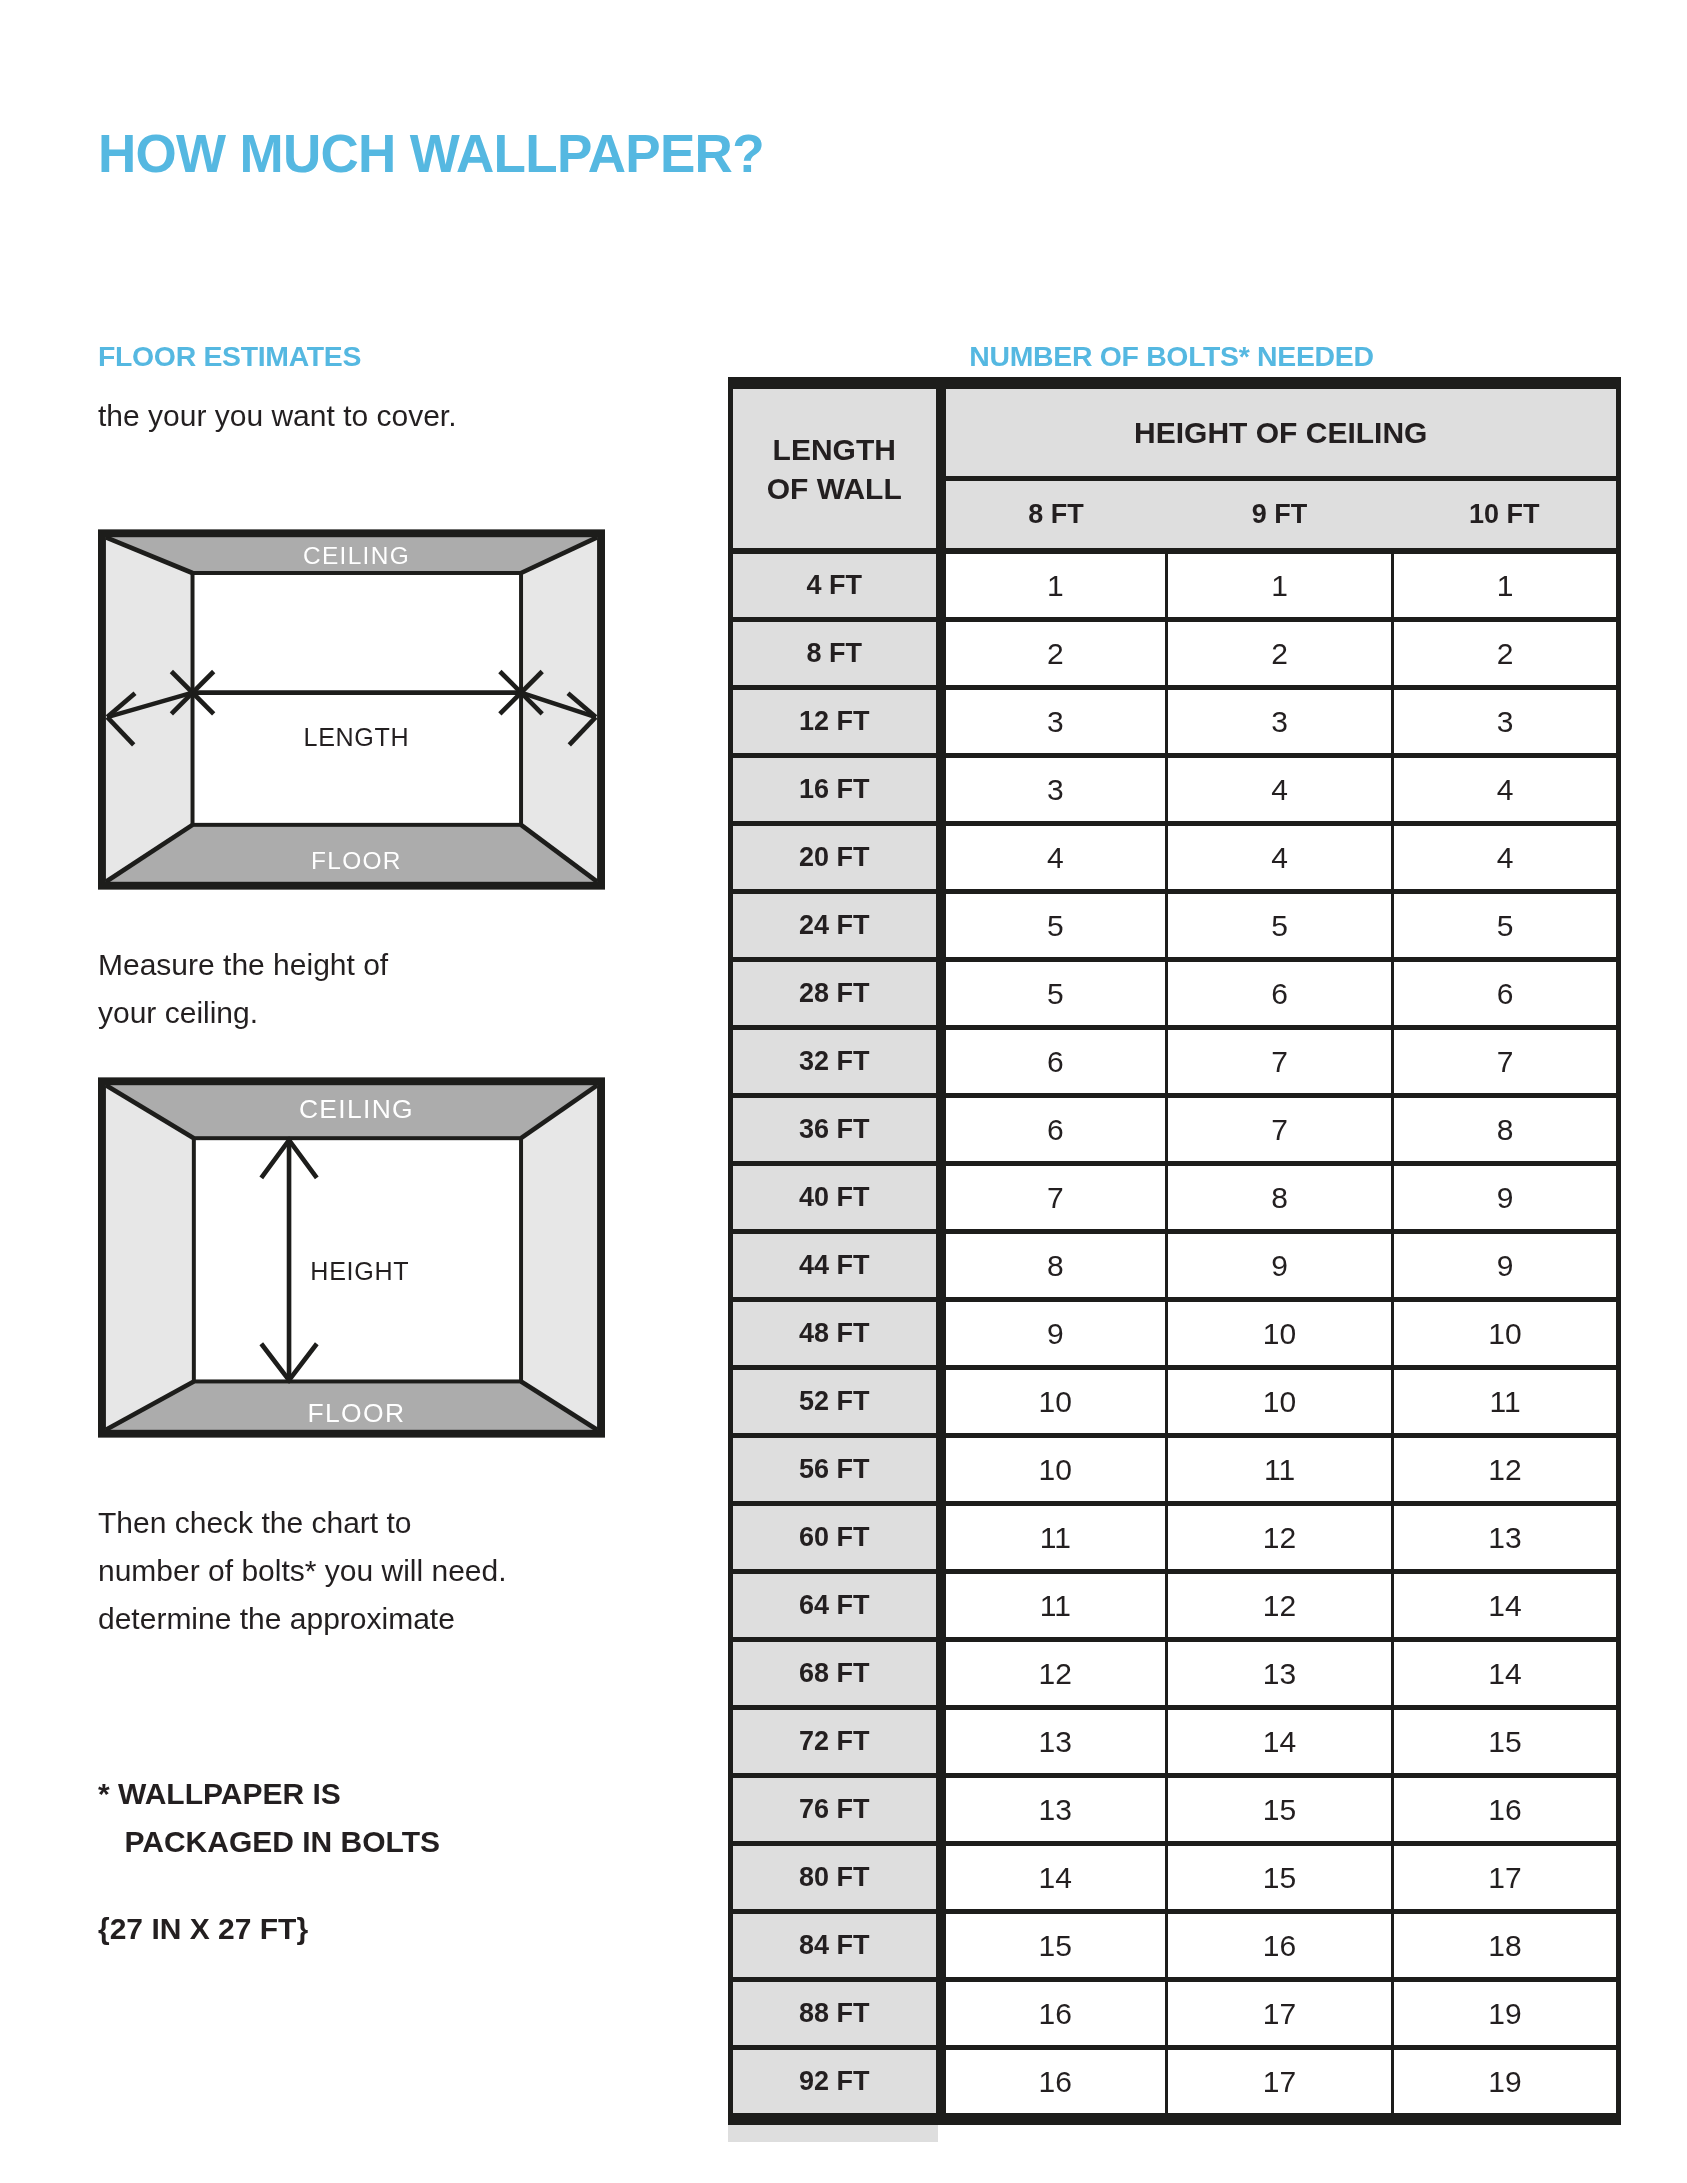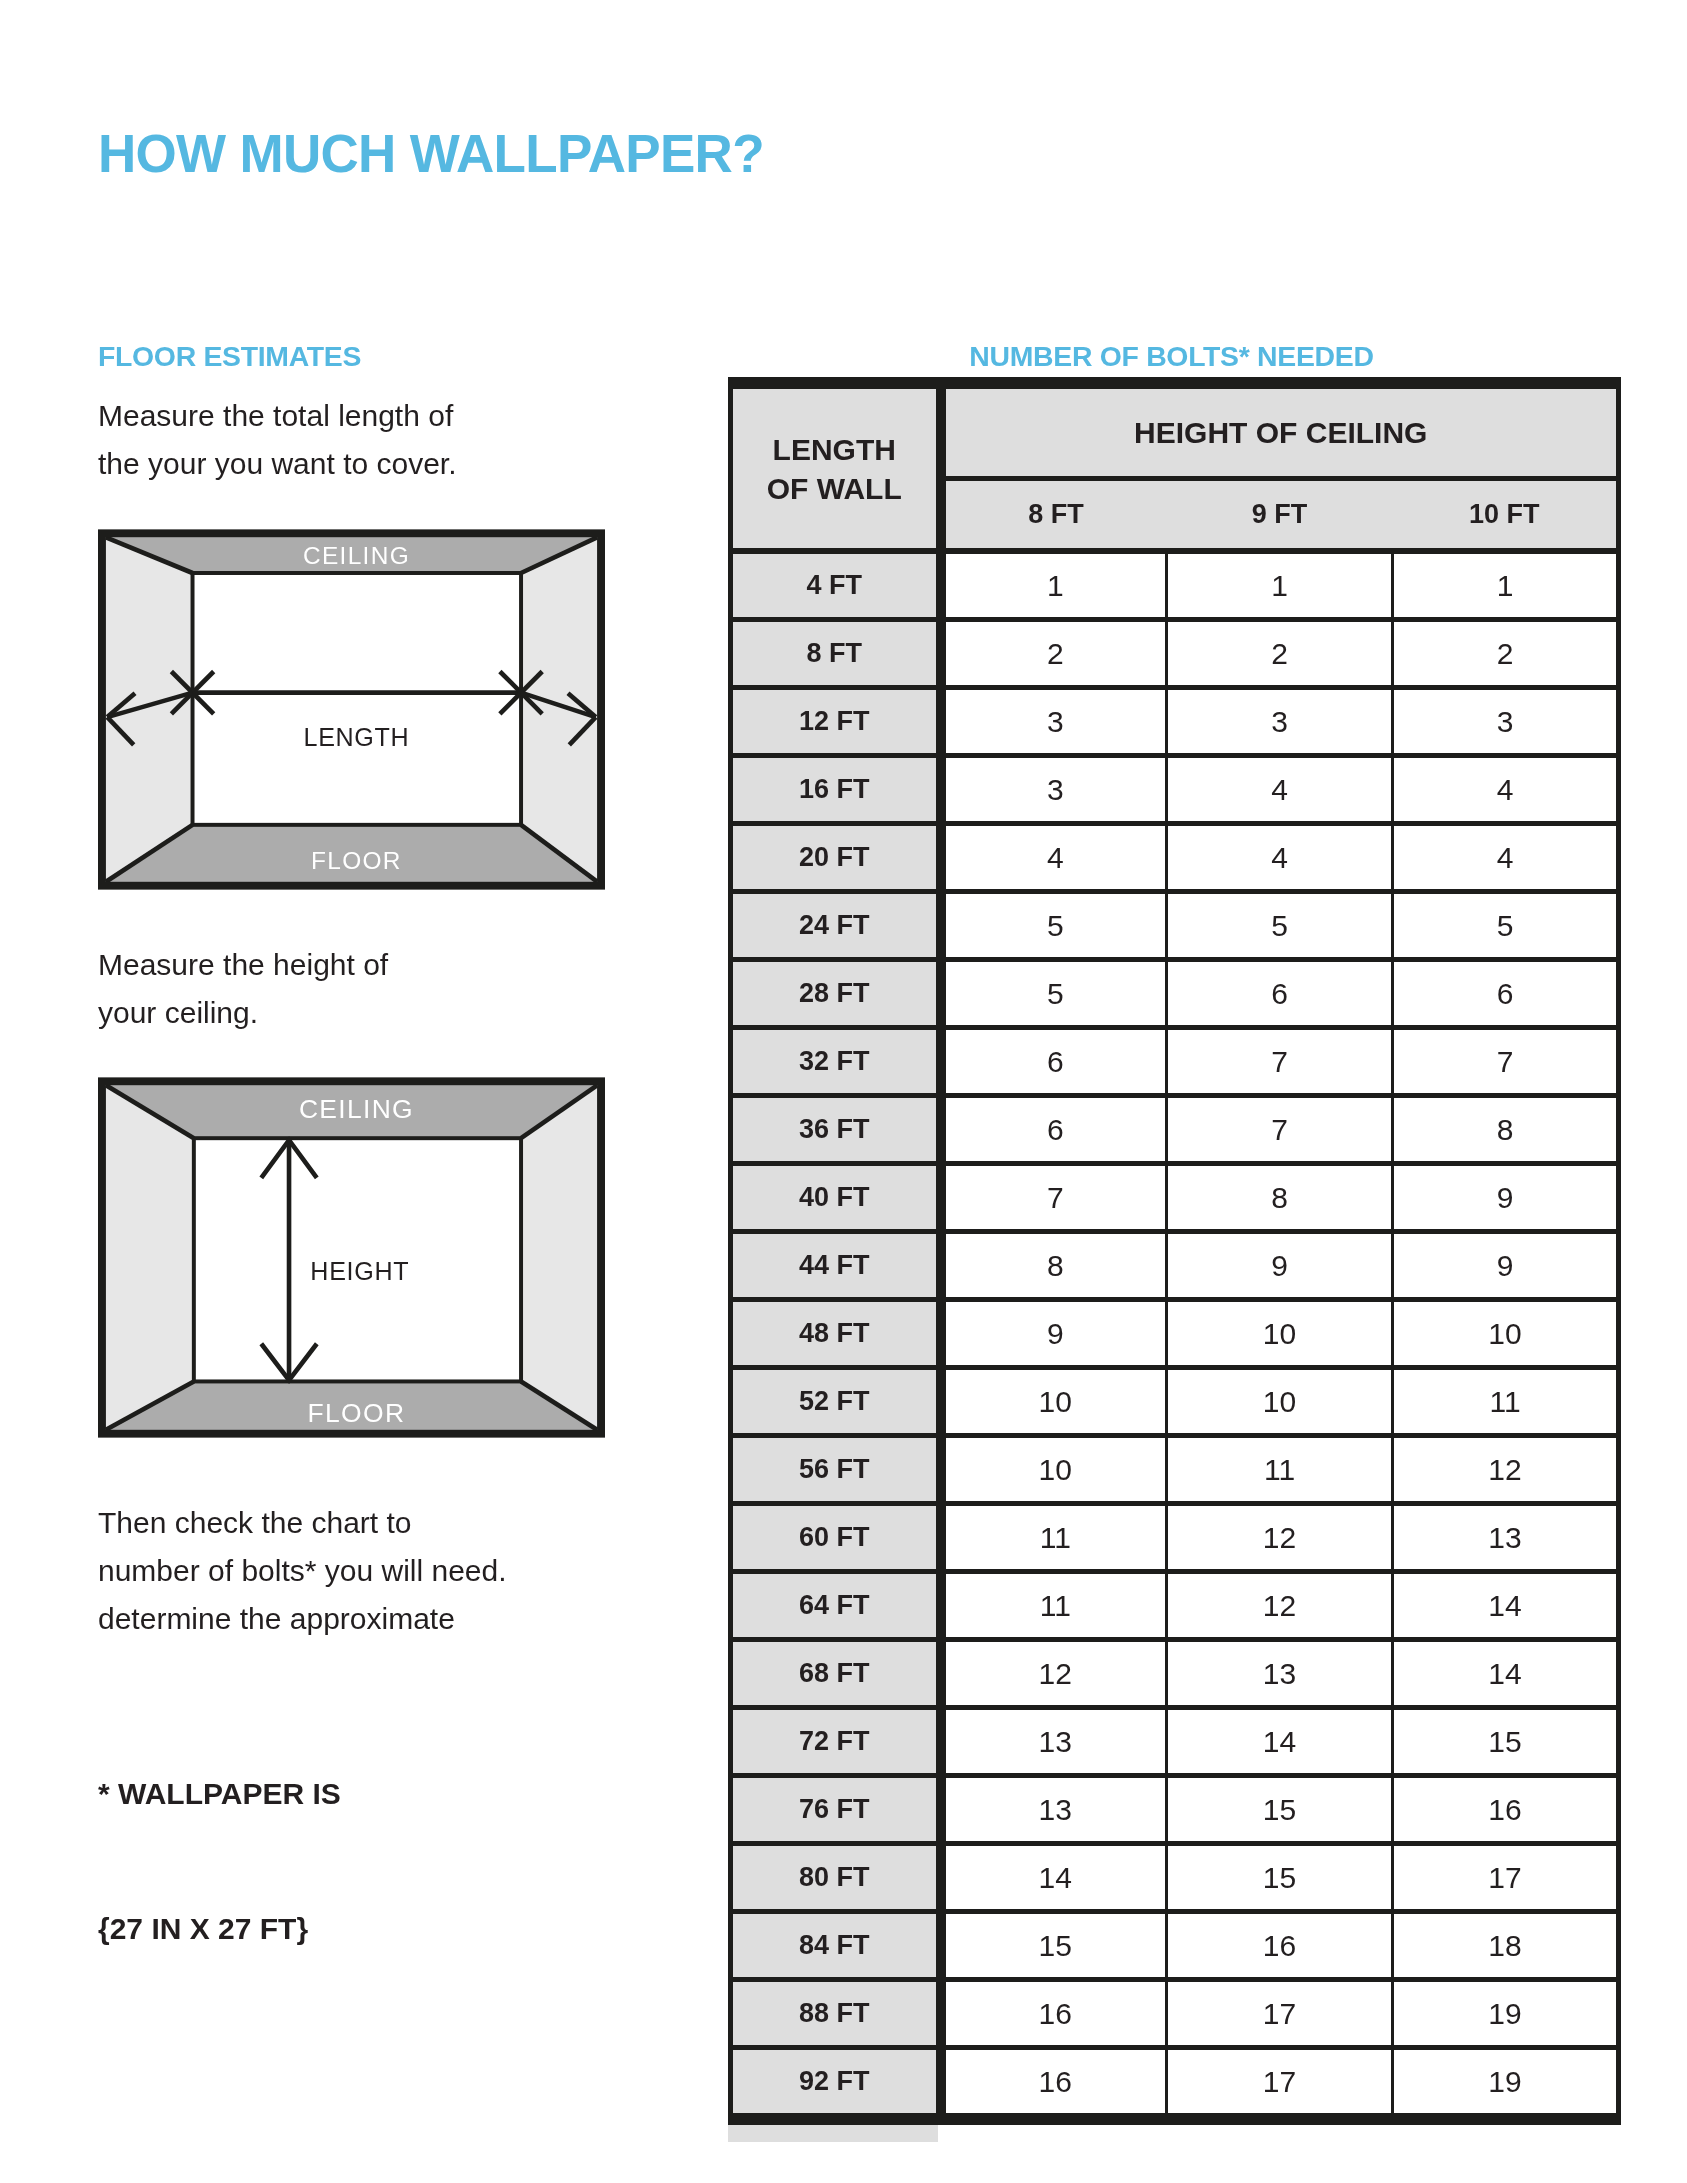--- a/index.html
+++ b/index.html
@@ -67,21 +67,20 @@
   .table-overhang { width:210px; height:17px; background:#dedede; }
 </style>
 </head>
 <body>
 
 <h1 class="abs page-title">HOW MUCH WALLPAPER?</h1>
 
 <h2 class="abs section-heading heading-left">FLOOR ESTIMATES</h2>
 
 <div class="abs body-text p-step1">
-  <div>Measure the total length of</div>
   <div>the your you want to cover.</div>
 </div>
 
 <svg class="abs diagram diagram-1" viewBox="0 0 767 545">
   <polygon points="12,12 755,12 640,66 143,66" fill="#acacac"></polygon>
   <polygon points="12,533 143,447 640,447 755,533" fill="#acacac"></polygon>
   <polygon points="12,12 143,66 143,447 12,533" fill="#e7e7e7"></polygon>
   <polygon points="755,12 640,66 640,447 755,533" fill="#e7e7e7"></polygon>
   <g stroke="#1d1d1b" stroke-width="7">
     <line x1="12" y1="12" x2="143" y2="66"></line>
@@ -138,20 +137,21 @@
 </svg>
 
 <div class="abs body-text p-step3">
   <div>Then check the chart to</div>
   <div>number of bolts* you will need.</div>
   <div>determine the approximate</div>
 </div>
 
 <div class="abs footnote">
   <div>* WALLPAPER IS</div>
+  <div class="indent">PACKAGED IN BOLTS</div>
 </div>
 
 <div class="abs bolt-info">
   <div>{27 IN X 27 FT}</div>
 </div>
 
 <h2 class="abs section-heading heading-table">NUMBER OF BOLTS* NEEDED</h2>
 
 <div class="abs table-wrap">
   <table class="bolts">

